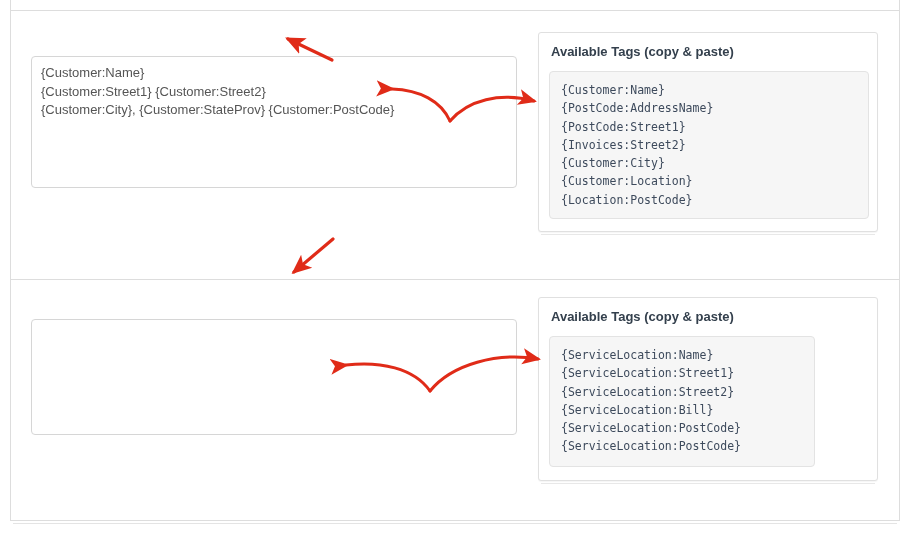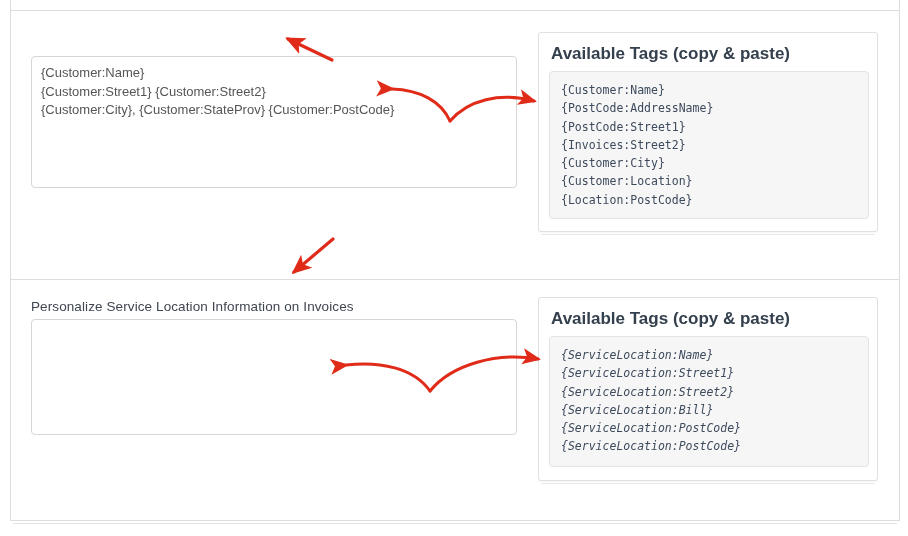--- a/index.html
+++ b/index.html
@@ -95,21 +95,21 @@
   .tags-card-shadow {
     position: absolute;
     height: 3px;
     box-sizing: border-box;
     border-bottom: 1px solid #e8e8e8;
   }
   .tags-title {
     position: absolute;
     left: 12px;
     top: 11px;
-    font-size: 17px;
+    font-size: 13px;
     font-weight: bold;
     color: #34404d;
     white-space: nowrap;
   }
   .tags-box {
     position: absolute;
     left: 10px;
     box-sizing: border-box;
     background: #f6f6f6;
     border: 1px solid #e3e3e3;
@@ -156,27 +156,26 @@
       <div class="tag-line">{PostCode:AddressName}</div>
       <div class="tag-line">{PostCode:Street1}</div>
       <div class="tag-line">{Invoices:Street2}</div>
       <div class="tag-line">{Customer:City}</div>
       <div class="tag-line">{Customer:Location}</div>
       <div class="tag-line">{Location:PostCode}</div>
     </div>
   </div>
   <div class="tags-card-shadow" style="left:541px; top:232px; width:334px;"></div>
 
-  <div class="section-label" style="left:31px; top:299px;">Personalize Service Location Information on Invoices</div>
 
   <textarea class="personalize-textarea" style="left: 31px; top: 319px; width: 486px; height: 116px;" placeholder=""></textarea>
 
   <div class="tags-card" style="left:538px; top:297px; width:340px; height:184px;">
     <div class="tags-title">Available Tags (copy &amp; paste)</div>
-    <div class="tags-box" style="top:38px; width:320px; height:131px;font-style:italic;">
+    <div class="tags-box" style="top:38px; width:266px; height:131px;">
       <div class="tag-line">{ServiceLocation:Name}</div>
       <div class="tag-line">{ServiceLocation:Street1}</div>
       <div class="tag-line">{ServiceLocation:Street2}</div>
       <div class="tag-line">{ServiceLocation:Bill}</div>
       <div class="tag-line">{ServiceLocation:PostCode}</div>
       <div class="tag-line">{ServiceLocation:PostCode}</div>
     </div>
   </div>
   <div class="tags-card-shadow" style="left:541px; top:481px; width:334px;"></div>
 

